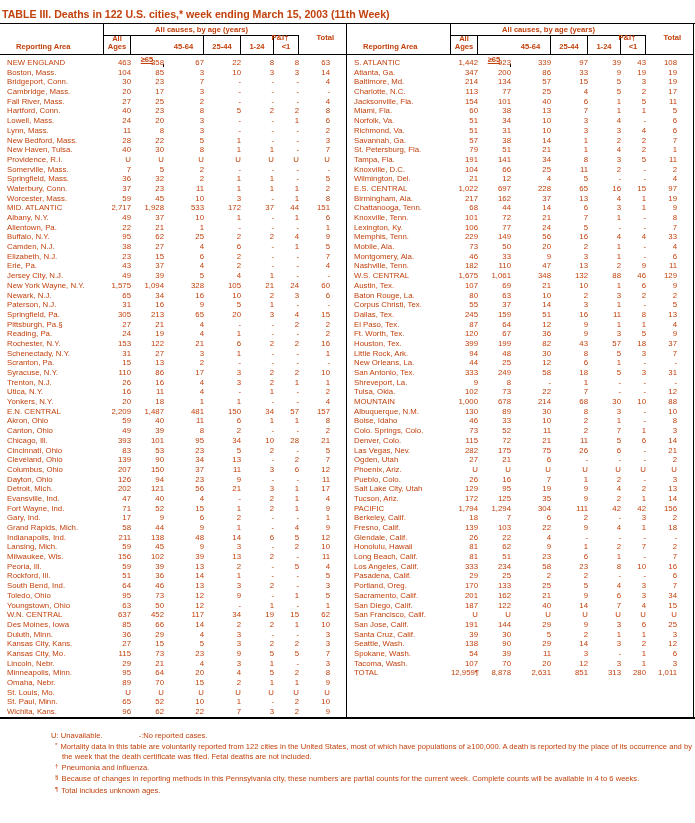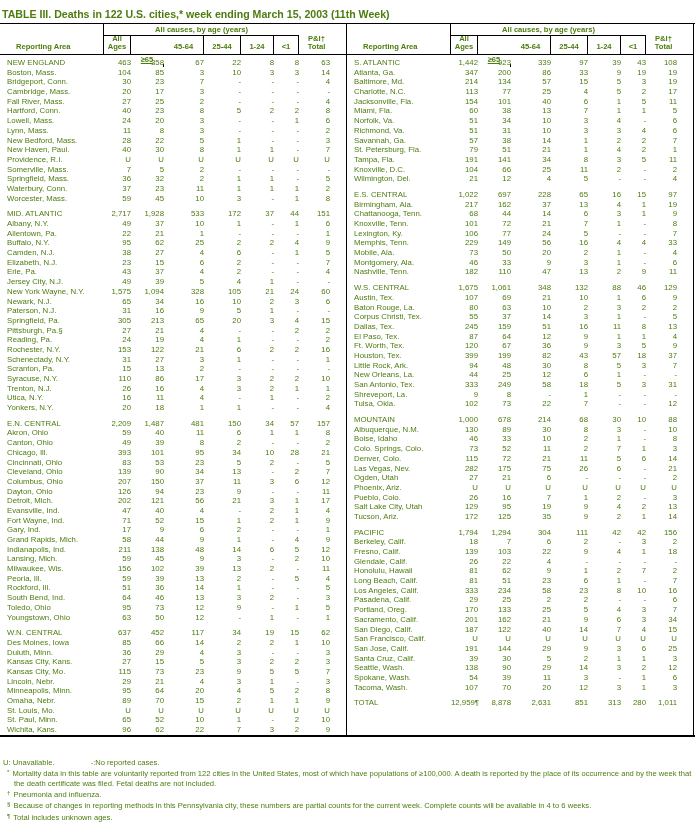--- a/index.html
+++ b/index.html
@@ -1,49 +1,49 @@
 <!DOCTYPE html>
 <html><head>
 <meta charset="utf-8">
 <style>
   html,body { margin:0; padding:0; background:#ffffff; }
   .page {
-    position:relative; width:695px; height:823px; background:#fff; color:#4d7c0f;
+    position:relative; width:695px; height:823px; background:#fff; color:#c2410c;
     font-family:"Liberation Sans","DejaVu Sans",sans-serif; overflow:hidden;
   }
   .title {
     font-weight:bold; font-size:10.6px; padding:8px 2px 3px 2px; letter-spacing:0;
   }
   .table { display:flex; border-top:1.5px solid #000; border-bottom:2px solid #000; }
   .half { width:347px; display:flex; flex-direction:column; box-sizing:border-box; }
   .half { border-right:1px solid #000; }
   .hdr {
     display:grid;
     grid-template-columns:104px 27px 33px 40px 37px 33px 25px 47px;
     grid-template-rows:12px 18px;
     border-bottom:1px solid #000;
     font-size:7.6px; font-weight:bold;
   }
   .h-ra { grid-column:1; grid-row:1/3; border-right:1px solid #000; display:flex; align-items:flex-end; padding:0 0 3px 16px; }
   .h-group { grid-column:2/8; grid-row:1; border-bottom:1px solid #000; text-align:center; display:flex; align-items:center; justify-content:center; }
   .h-age { grid-row:2; border-right:1px solid #000; display:flex; align-items:flex-end; justify-content:center; text-align:center; padding-bottom:3px; line-height:8px; }
-  .h-pi { grid-column:8; grid-row:1/3; display:flex; flex-direction:column; align-items:center; justify-content:flex-end; padding:0 12px 3px 0; line-height:8px; }
+  .h-pi { grid-column:8; grid-row:1/3; display:flex; flex-direction:row; align-items:center; justify-content:flex-end; padding:0 12px 3px 0; line-height:8px;gap:28px; }
   .geq { text-decoration:underline;margin-top:28px; }
   .tbody { padding-top:3px; font-size:7.8px; flex:1; }
-  .section { margin-top:6px; }
+  .section { }
   .section:first-child { margin-top:0; }
   .row {
     display:grid;
     grid-template-columns:104px 27px 33px 40px 37px 33px 25px 47px;
     height:9.7px; line-height:9.7px; white-space:nowrap;
   }
   .c-name { padding-left:7px; overflow:hidden; }
   .c-num { text-align:right; }
   .c-pi  { text-align:right; padding-right:16px; }
-  .footer { padding:21px 3px 0 3px; font-size:7.6px; line-height:9.4px; }
+  .footer { padding:12px 3px 0 3px; font-size:7.6px; line-height:9.4px;margin-left:48px; }
   .legend span + span { margin-left:34px; }
   .fn { padding-left:11px; text-indent:-7px; }
   .fn .mk { font-size:6.2px; vertical-align:2px; padding-right:1px; }
 </style>
 </head>
 <body>
 
 <div class="page">
   <div class="title">TABLE III. Deaths in 122 U.S. cities,* week ending March 15, 2003 (11th Week)</div>
 
@@ -150,21 +150,21 @@
               <span class="c-name">New Bedford, Mass.</span>
               <span class="c-num">28</span>
               <span class="c-num">22</span>
               <span class="c-num">5</span>
               <span class="c-num">1</span>
               <span class="c-num">-</span>
               <span class="c-num">-</span>
               <span class="c-num c-pi">3</span>
             </div>
             <div class="row city-row">
-              <span class="c-name">New Haven, Paul.</span>
+              <span class="c-name">New Haven, Tulsa.</span>
               <span class="c-num">40</span>
               <span class="c-num">30</span>
               <span class="c-num">8</span>
               <span class="c-num">1</span>
               <span class="c-num">1</span>
               <span class="c-num">-</span>
               <span class="c-num c-pi">7</span>
             </div>
             <div class="row city-row">
               <span class="c-name">Providence, R.I.</span>

